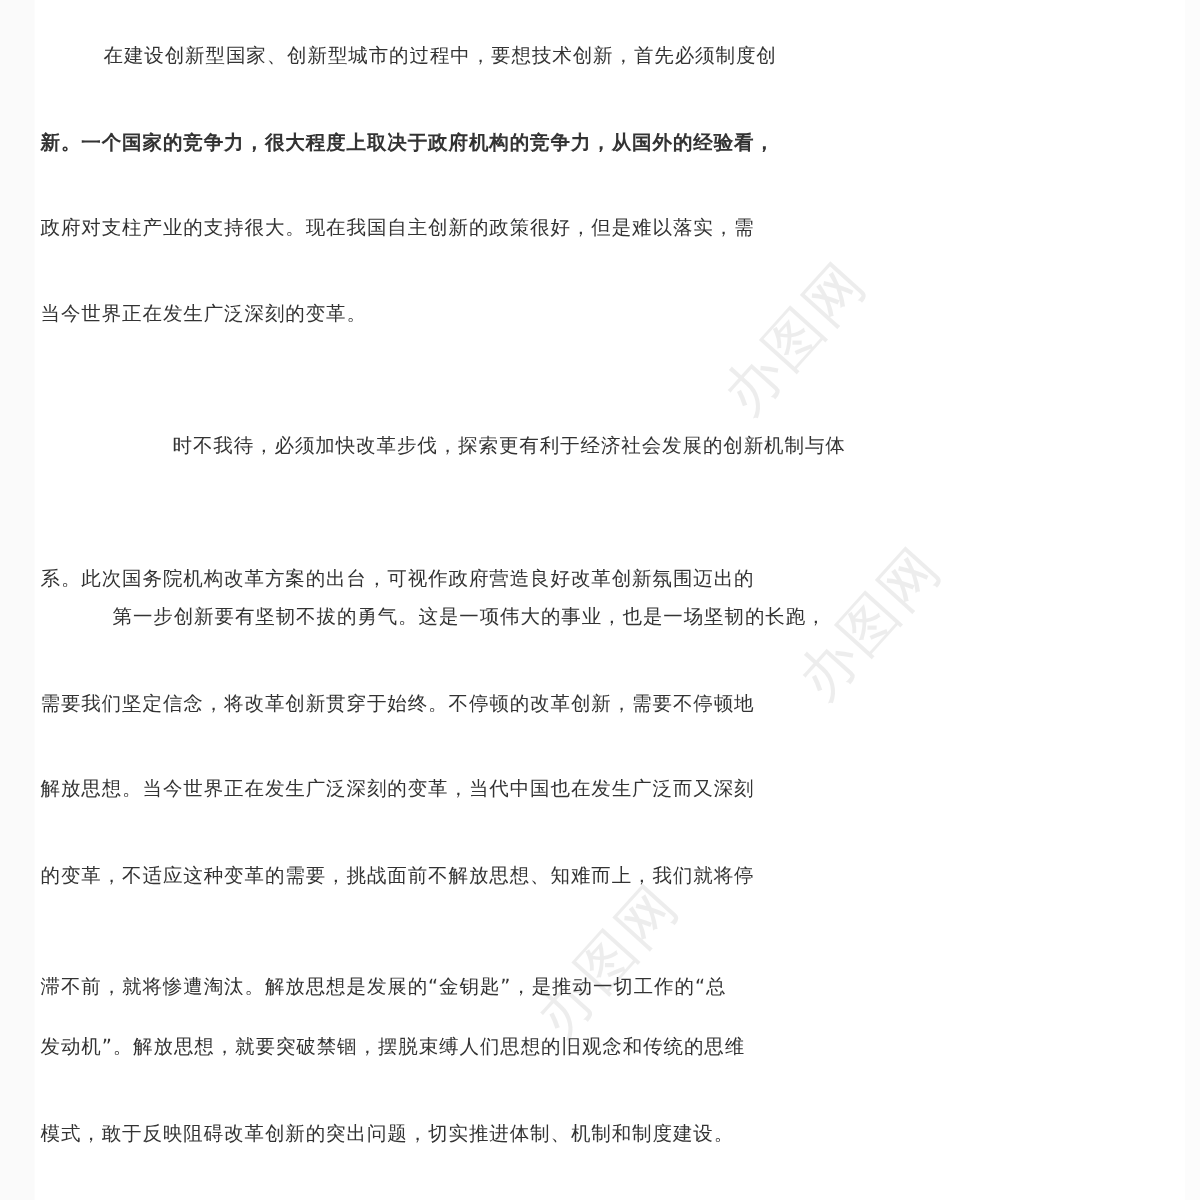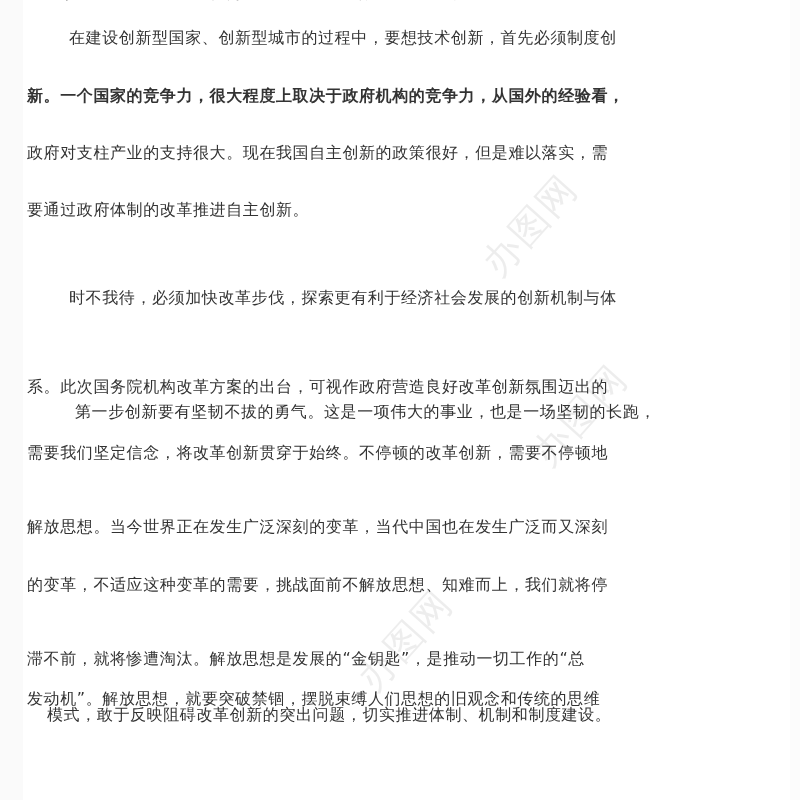--- a/index.html
+++ b/index.html
@@ -37,21 +37,21 @@
     position: absolute;
     left: 27px;
     width: 748px;
     top: 0;
   }
   .line {
     position: absolute;
     left: 0;
     height: 30px;
     line-height: 30px;
-    font-size: 16px;
+    font-size: 13px;
     white-space: nowrap;
     letter-spacing: 0.6px;
     color: #333333;
   }
   .line.indent { left: 42px; }
   .watermark {
     position: absolute;
     font-size: 38px;
     color: rgba(0,0,0,0.07);
     transform: rotate(-48deg);
@@ -71,28 +71,28 @@
   <div class="watermark" style="left:520px; top:390px;">办图网</div>
   <div class="watermark" style="left:345px; top:615px;">办图网</div>
 
   <div class="content">
     <div class="line" style="top:-22px;">新，形成中国创新的一大优势，这样，才能有效地增强社会创新的能力和活力。</div>
 
     <div>
       <div class="line indent" style="top:23px;">在建设创新型国家、创新型城市的过程中，要想技术创新，首先必须制度创</div>
       <div class="line" style="top:81px;font-weight:bold;">新。一个国家的竞争力，很大程度上取决于政府机构的竞争力，从国外的经验看，</div>
       <div class="line" style="top:138px;text-align:center;">政府对支柱产业的支持很大。现在我国自主创新的政策很好，但是难以落实，需</div>
-      <div class="line" style="top:195px;">要通过政府体制的改革推进自主创新。</div>
+      <div class="line" style="top:195px;">当今世界正在发生广泛深刻的变革。</div>
     </div>
 
     <div>
-      <div class="line indent" style="top:283px;">时不我待，必须加快改革步伐，探索更有利于经济社会发展的创新机制与体</div>
+      <div class="line indent" style="top:283px;margin-left:46px;">时不我待，必须加快改革步伐，探索更有利于经济社会发展的创新机制与体</div>
       <div class="line" style="top:340px;margin-top:32px;">系。此次国务院机构改革方案的出台，可视作政府营造良好改革创新氛围迈出的</div>
       <div class="line" style="top:397px;margin-left:48px;">第一步创新要有坚韧不拔的勇气。这是一项伟大的事业，也是一场坚韧的长跑，</div>
-      <div class="line" style="top:438px;">需要我们坚定信念，将改革创新贯穿于始终。不停顿的改革创新，需要不停顿地</div>
+      <div class="line" style="top:455px;">需要我们坚定信念，将改革创新贯穿于始终。不停顿的改革创新，需要不停顿地</div>
       <div class="line" style="top:512px;">解放思想。当今世界正在发生广泛深刻的变革，当代中国也在发生广泛而又深刻</div>
       <div class="line" style="top:570px;">的变革，不适应这种变革的需要，挑战面前不解放思想、知难而上，我们就将停</div>
       <div class="line" style="top:644px;">滞不前，就将惨遭淘汰。解放思想是发展的“金钥匙”，是推动一切工作的“总</div>
       <div class="line" style="top:684px;">发动机”。解放思想，就要突破禁锢，摆脱束缚人们思想的旧观念和传统的思维</div>
-      <div class="line" style="top:700px;margin-left:20px;">模式，敢于反映阻碍改革创新的突出问题，切实推进体制、机制和制度建设。</div>
+      <div class="line" style="top:742px;">模式，敢于反映阻碍改革创新的突出问题，切实推进体制、机制和制度建设。</div>
     </div>
   </div>
 </div>
 
 </body></html>

